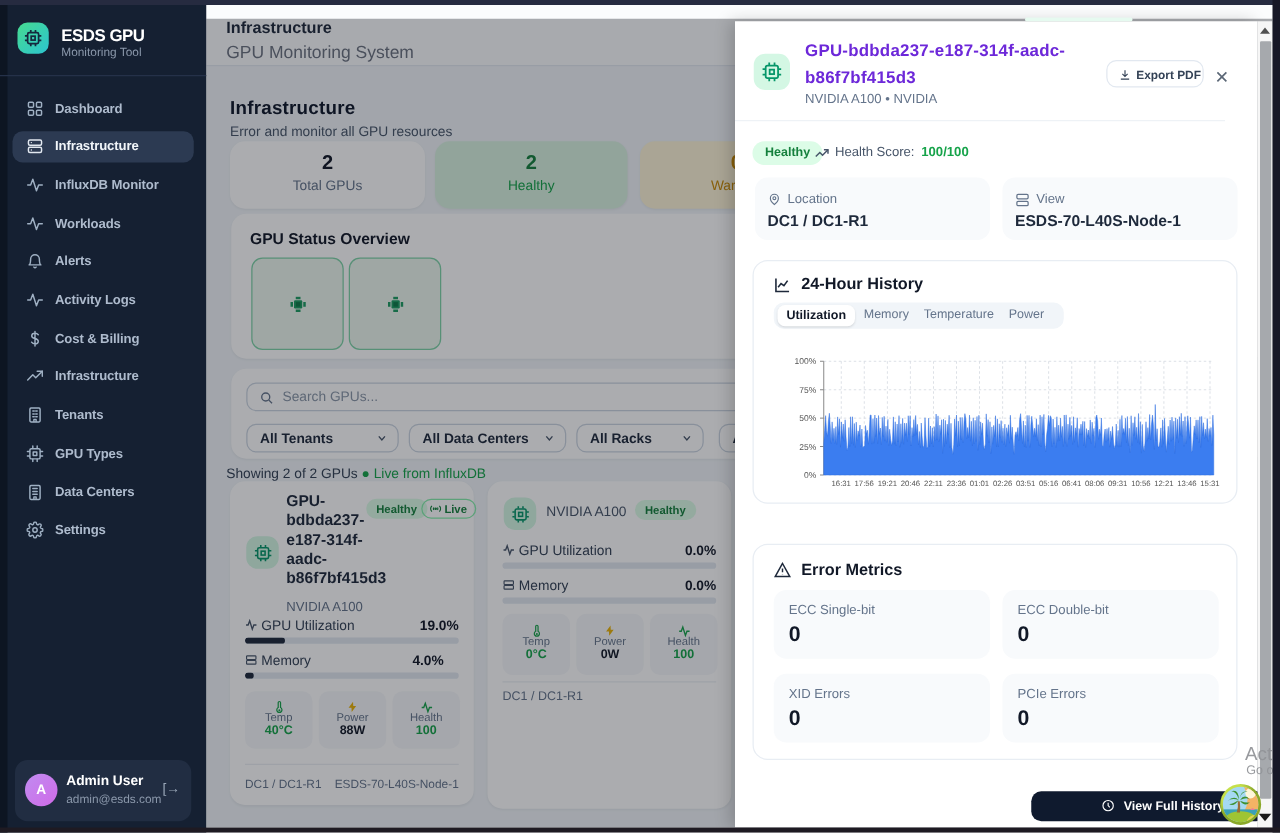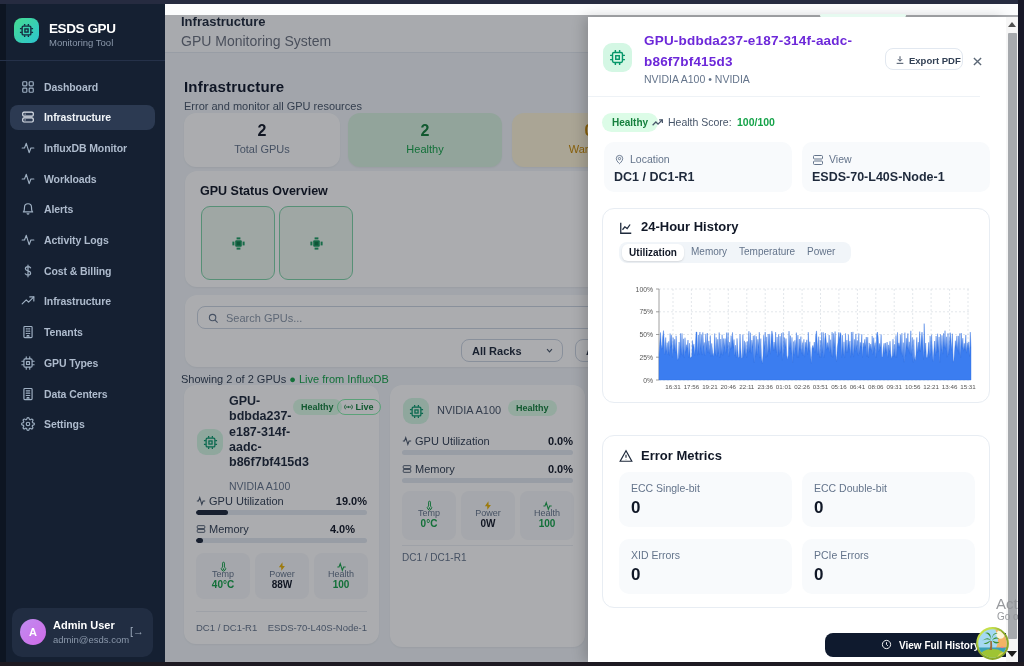--- a/index.html
+++ b/index.html
@@ -96,20 +96,28 @@
   </div>
 
   <div class="card" style="left:20px; top:291px; width:828px; height:72px;">
     <div class="abs" style="left:12px; top:11px; width:804px; height:23px; border:1px solid #cbd5e1; border-radius:8px;">
       <svg width="11" height="11" viewBox="0 0 24 24" style="position:absolute;left:10px;top:6px;" fill="none" stroke="#64748b" stroke-width="2.4">
           <circle cx="10" cy="10" r="7"></circle>
           <path d="M15.5 15.5L21 21"></path>
         </svg>
       <span style="position:absolute;left:28px;top:5px;font-size:11px;color:#8a97a8;">Search GPUs...</span>
     </div>
+    <div class="sel" style="left:12px; top:44px; width:122px;">All Tenants
+      <svg class="chev" viewBox="0 0 10 10" fill="none" stroke="#475569" stroke-width="1.6">
+          <path d="M1.5 3l3.5 4 3.5-4"></path>
+        </svg></div>
+    <div class="sel" style="left:142px; top:44px; width:126px;">All Data Centers
+      <svg class="chev" viewBox="0 0 10 10" fill="none" stroke="#475569" stroke-width="1.6">
+          <path d="M1.5 3l3.5 4 3.5-4"></path>
+        </svg></div>
     <div class="sel" style="left:276px; top:44px; width:102px;">All Racks
       <svg class="chev" viewBox="0 0 10 10" fill="none" stroke="#475569" stroke-width="1.6">
           <path d="M1.5 3l3.5 4 3.5-4"></path>
         </svg></div>
     <div class="sel" style="left:390px; top:44px; width:110px;">All Status
       <svg class="chev" viewBox="0 0 10 10" fill="none" stroke="#475569" stroke-width="1.6">
           <path d="M1.5 3l3.5 4 3.5-4"></path>
         </svg></div>
   </div>
 

